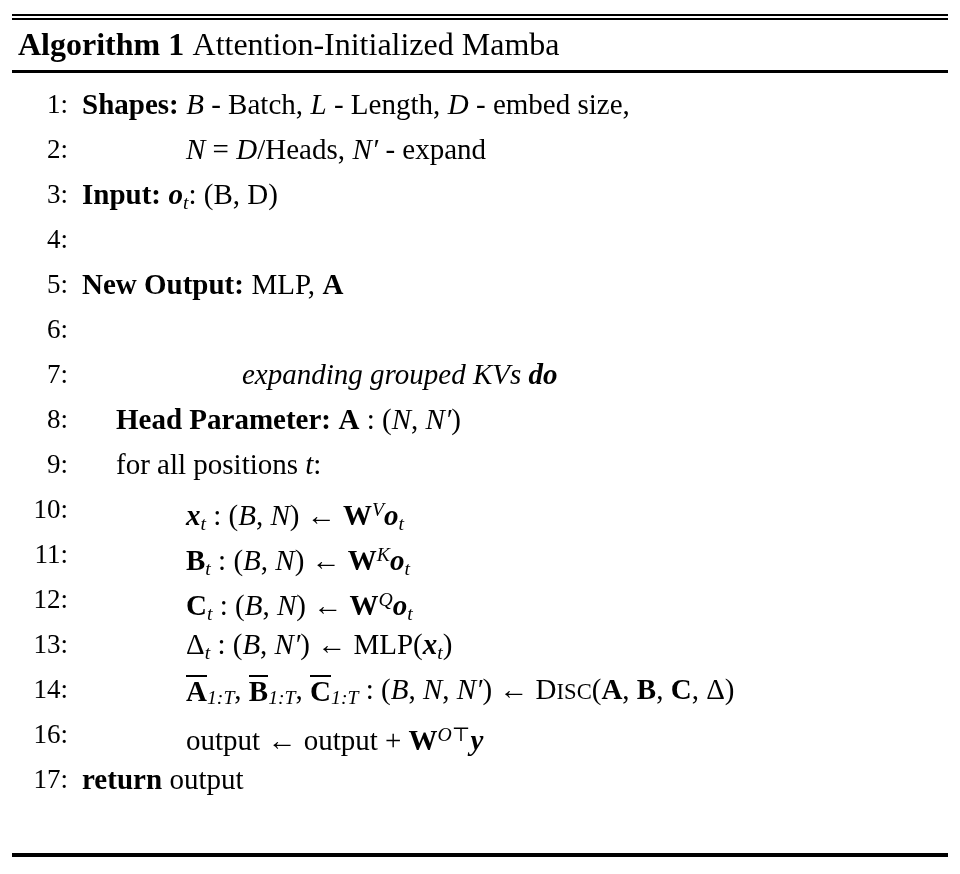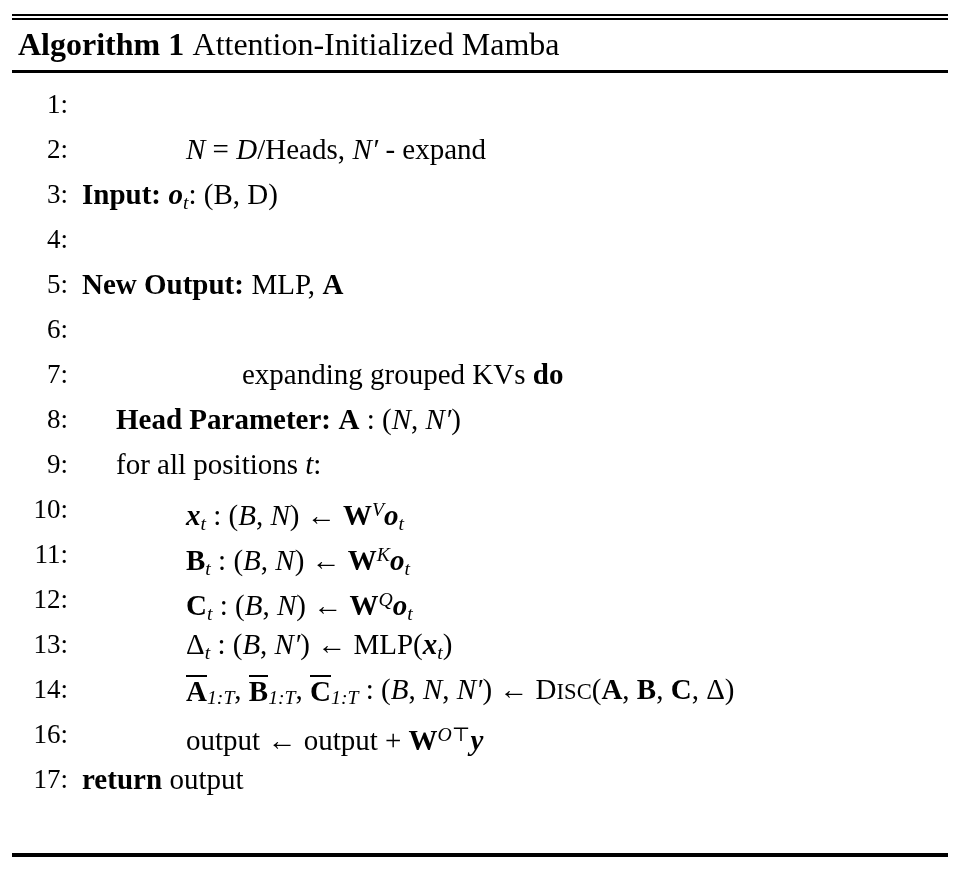--- a/index.html
+++ b/index.html
@@ -82,21 +82,21 @@
   }
   .content {
     position: absolute;
     top: 0;
     left: 70px;
   }
   
   .ind0 { left: 70px; }
   .ind3 { left: 104px; }
   .ind4 { left: 174px; }
-  .ind5 { left: 230px; }
+  .ind5 { left: 230px; font-style: italic; }
 
   
   .bf   { font-weight: bold; }
   .it   { font-style: italic; }
   .bfit { font-weight: bold; font-style: italic; }
   .rm   { font-style: normal; }
   .scman { font-style: normal; }
   .scman .big { font-size: 1em; }
   .scman .sml { font-size: 0.78em; }
 
@@ -135,20 +135,21 @@
   <div class="title">
     <span class="kw">Algorithm 1</span><span class="sp"></span><span>Attention-Initialized Mamba</span>
   </div>
 
   <div class="rule-mid"></div>
 
   <div class="lines">
 
     <div class="line">
       <span class="lineno">1:</span>
+      <span class="content ind0"><span class="bf">Shapes:</span><span class="sp"></span><span class="it">B</span> - Batch,<span class="sp"></span><span class="it">L</span> - Length,<span class="sp"></span><span class="it">D</span> - embed size,</span>
     </div>
 
     <div class="line">
       <span class="lineno">2:</span>
       <span class="content ind4"><span class="it">N</span> <span class="rm">=</span> <span class="it">D</span><span class="rm">/</span>Heads,<span class="sp"></span><span class="it">N</span><span class="prime">′</span> - expand</span>
     </div>
 
     <div class="line">
       <span class="lineno">3:</span>
       <span class="content ind0"><span class="bf">Input:</span><span class="sp"></span><span class="bfit">o</span><span class="sub">t</span>: (B, D)</span>

